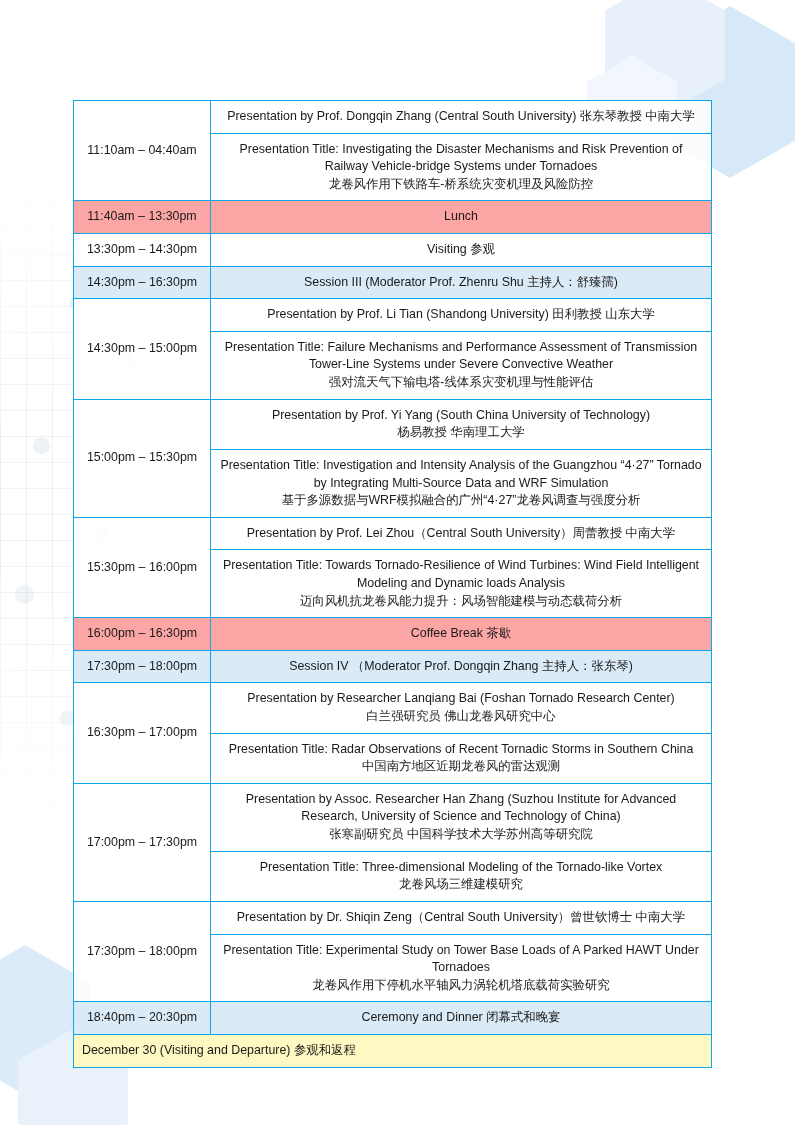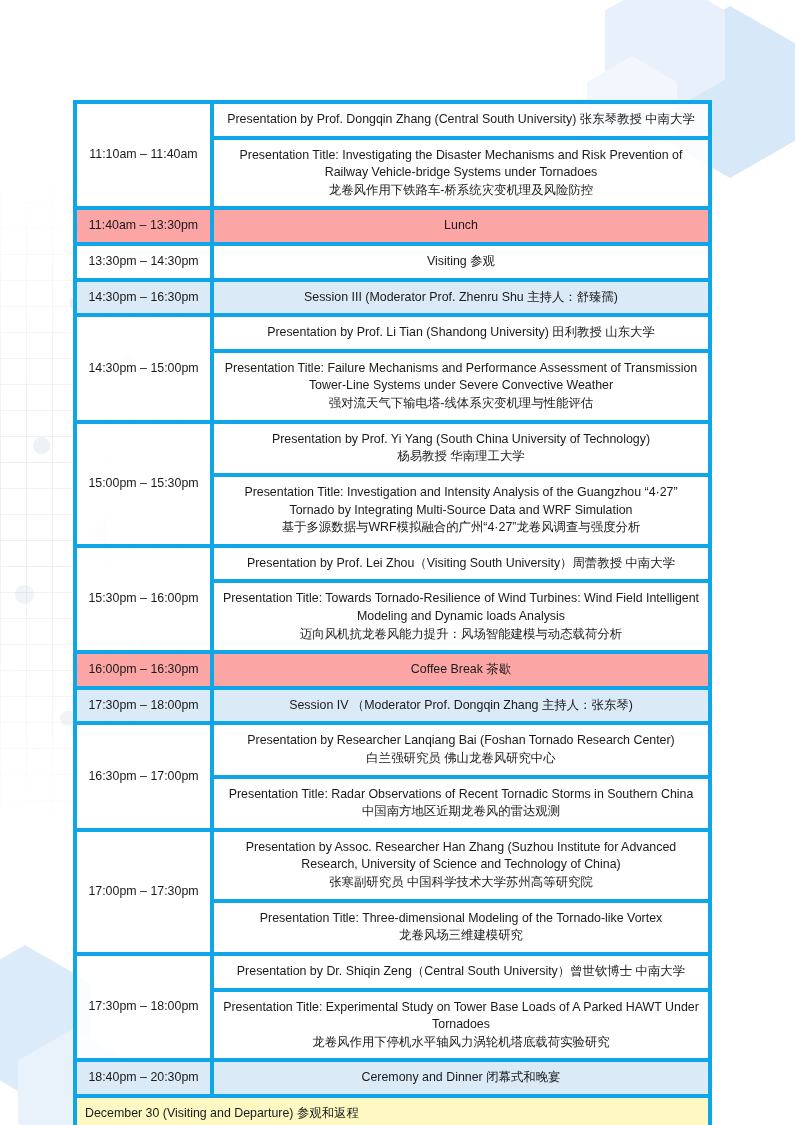--- a/index.html
+++ b/index.html
@@ -69,21 +69,21 @@
     box-sizing: border-box;
   }
 
   table.schedule {
     width: 639px;
     border-collapse: collapse;
     table-layout: fixed;
     background: rgba(255,255,255,0.86);
   }
   table.schedule td {
-    border: 4px solid #0ea5e9;
+    border: 1px solid #0ea5e9;
     padding: 7px 8px;
     font-size: 12.4px;
     line-height: 1.42;
     color: #1a1a1a;
     vertical-align: middle;
   }
   col.time-col { width: 137px; }
 
   .time {
     text-align: center;
@@ -118,21 +118,21 @@
 </div>
 
 <div class="sheet">
   <table class="schedule">
     <colgroup>
         <col class="time-col">
         <col>
       </colgroup>
     <tbody id="schedule-body">
         <tr>
-          <td class="time" rowspan="2">11:10am – 11:40am</td>
+          <td class="time" rowspan="2">11:10am – 04:40am</td>
           <td class="content">Presentation by Prof. Dongqin Zhang (Central South University) 张东琴教授  中南大学</td>
         </tr>
         <tr>
           <td class="content">Presentation Title: Investigating the Disaster Mechanisms and Risk Prevention of Railway Vehicle-bridge Systems under Tornadoes<br>龙卷风作用下铁路车-桥系统灾变机理及风险防控</td>
         </tr>
         <tr>
           <td class="time row-grey" rowspan="1">11:40am – 13:30pm</td>
           <td class="content row-grey">Lunch</td>
         </tr>
         <tr>
@@ -152,21 +152,21 @@
         </tr>
         <tr>
           <td class="time" rowspan="2">15:00pm – 15:30pm</td>
           <td class="content">Presentation by  Prof. Yi Yang (South China University of Technology)<br>杨易教授 华南理工大学</td>
         </tr>
         <tr>
           <td class="content">Presentation Title: Investigation and Intensity Analysis of the Guangzhou “4·27” Tornado by Integrating Multi-Source Data and WRF Simulation<br>基于多源数据与WRF模拟融合的广州“4·27”龙卷风调查与强度分析</td>
         </tr>
         <tr>
           <td class="time" rowspan="2">15:30pm – 16:00pm</td>
-          <td class="content">Presentation by Prof. Lei Zhou（Visiting South University）周蕾教授  中南大学</td>
+          <td class="content">Presentation by Prof. Lei Zhou（Central South University）周蕾教授  中南大学</td>
         </tr>
         <tr>
           <td class="content">Presentation Title: Towards Tornado-Resilience of Wind Turbines: Wind Field Intelligent Modeling and Dynamic loads Analysis<br>迈向风机抗龙卷风能力提升：风场智能建模与动态载荷分析</td>
         </tr>
         <tr>
           <td class="time row-grey" rowspan="1">16:00pm – 16:30pm</td>
           <td class="content row-grey">Coffee Break 茶歇</td>
         </tr>
         <tr>
           <td class="time row-blue" rowspan="1">17:30pm – 18:00pm</td>

